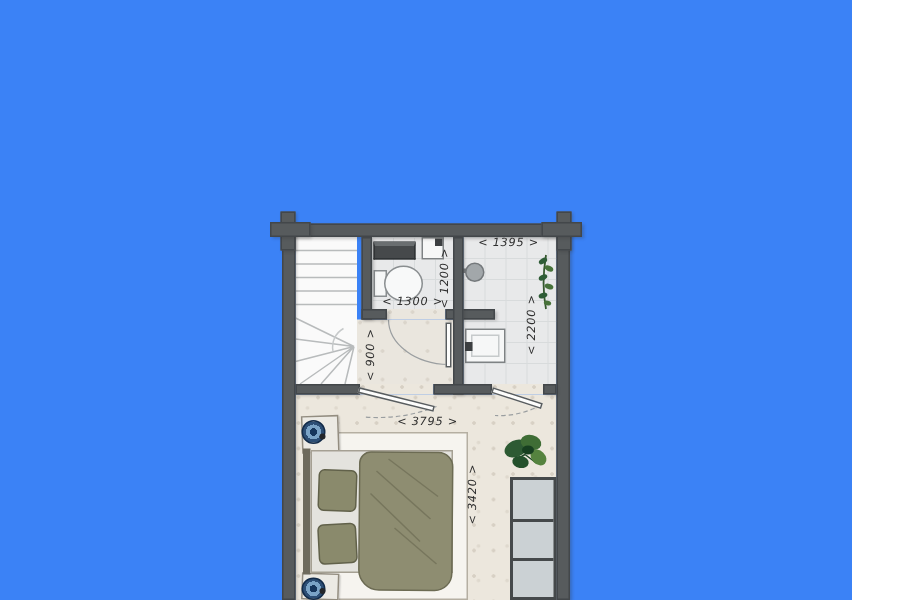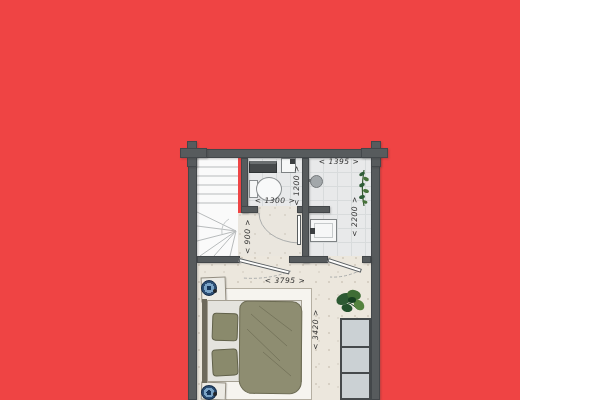--- a/index.html
+++ b/index.html
@@ -1,16 +1,16 @@
 <!DOCTYPE html>
 <html><head>
 <meta charset="utf-8">
 <style>
   html,body{margin:0;padding:0;background:#fff;}
-  .canvas{position:relative;width:520px;height:400px;background:#ef4444;overflow:hidden;
+  .canvas{position:relative;width:568px;height:400px;background:#3b82f6;overflow:hidden;
           font-family:"DejaVu Sans",sans-serif;}
   .abs{position:absolute;box-sizing:border-box;}
   
   .floor{position:absolute;box-sizing:border-box;z-index:1;}
   .stairfloor{background:#fafafa;}
   .tile{background-color:#e8e9ea;
         background-image:linear-gradient(#d8dbdc 1px,transparent 1px),
                          linear-gradient(90deg,#d8dbdc 1px,transparent 1px);
         background-size:14px 14px;}
   .beige{background-color:#eae6de;

